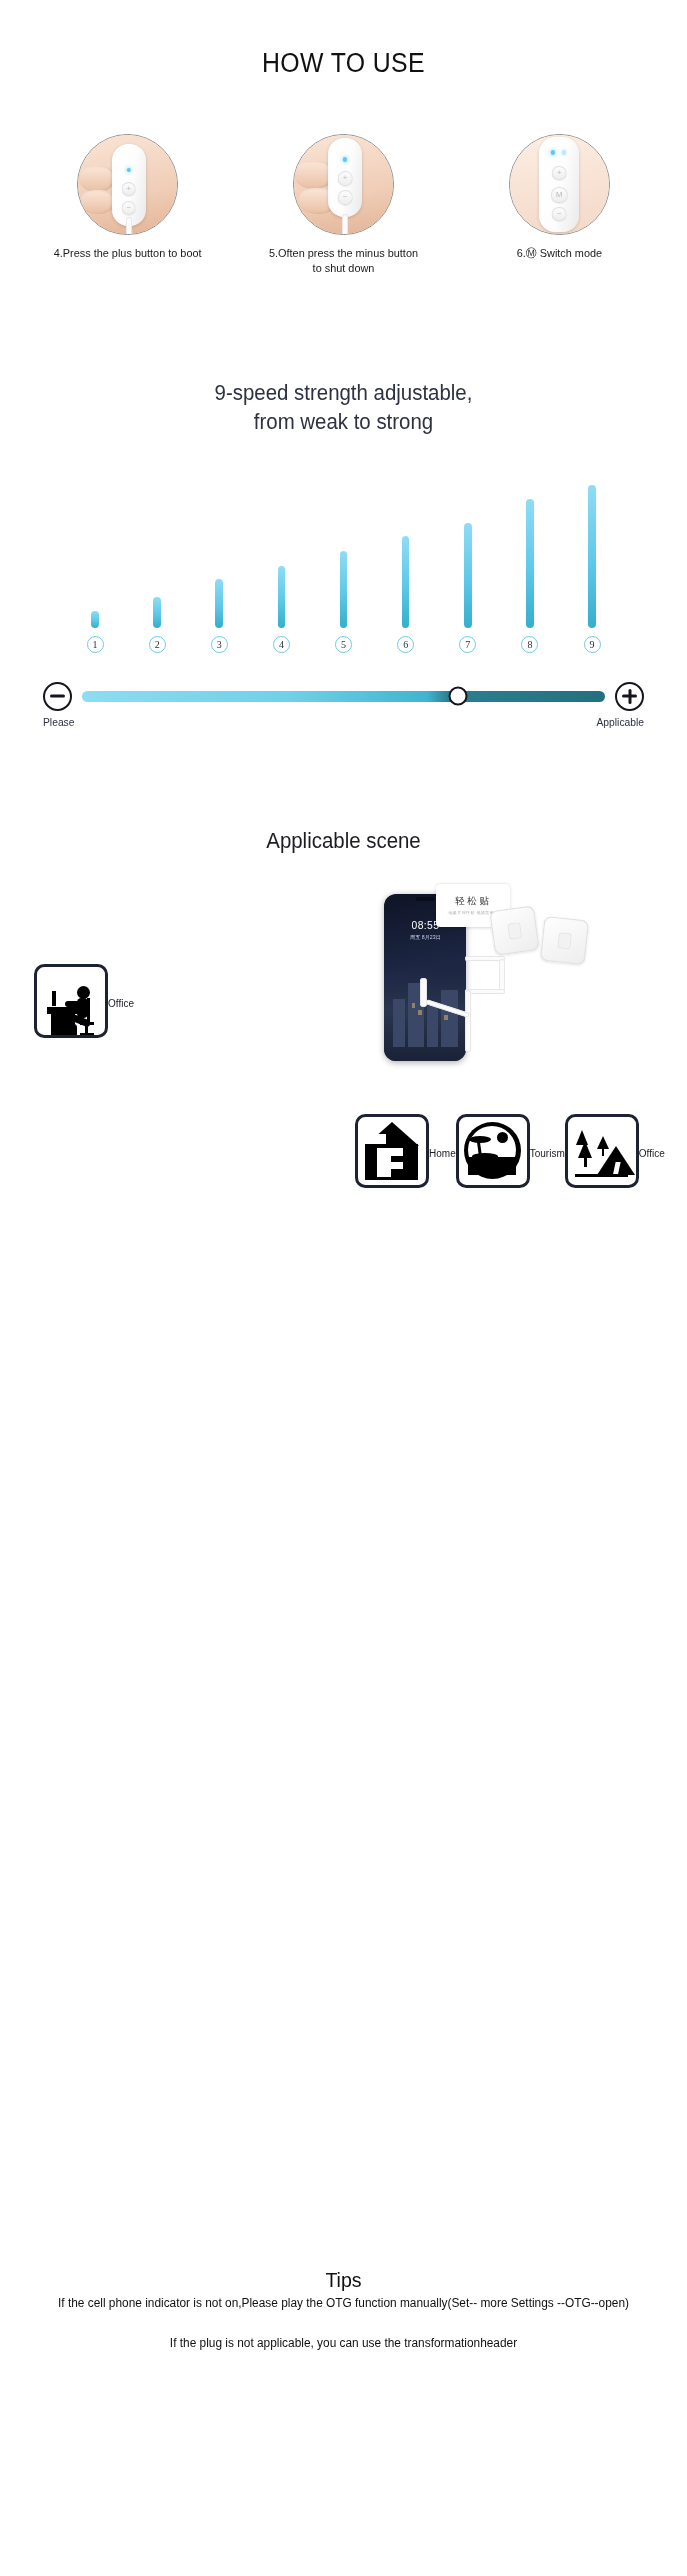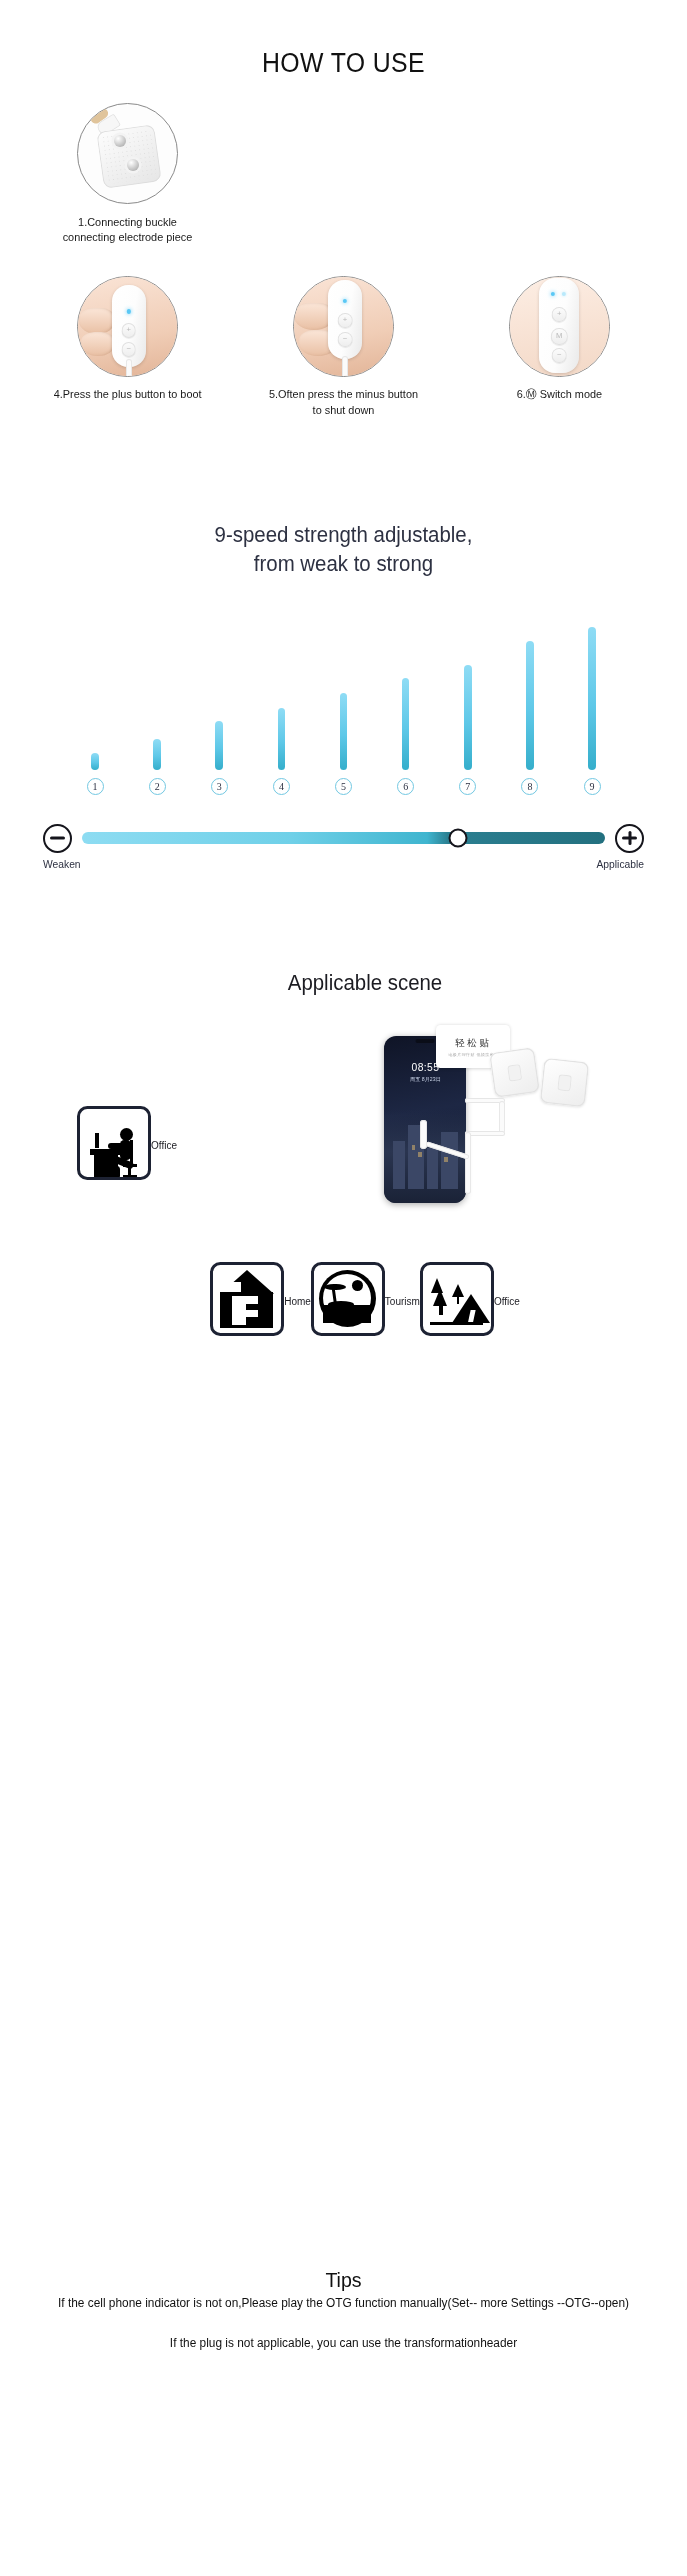--- a/index.html
+++ b/index.html
@@ -191,21 +191,21 @@
     background:#ffffff; border:2.1px solid #15151c;
     transform: translate(-50%,-50%);
   }
   .slider-labels {
     width:601px; margin: 6px auto 0; display:flex; justify-content:space-between;
     font-size:10.3px; color:#2d3142;
     font-family:"Liberation Sans Narrow","Liberation Sans",sans-serif;
   }
 
   
-  .scene-sec { margin-top: 101px; position:relative;margin-left:43px; }
+  .scene-sec { margin-top: 101px; position:relative; }
   .scene-title {
     text-align:center; font-size:21.5px; color:#1c1c22; font-weight:400;
     font-family:"Liberation Sans Narrow","Liberation Sans",sans-serif;
     transform: scaleX(.95);
   }
   .scene-photo {
     position:absolute; right: 20.6px; top: 48px; width: 361px; height: 198px;
   }
   .sp-phone {
     position:absolute; left:79px; top:17px; width:82px; height:167px;
@@ -246,21 +246,21 @@
   .tile {
     width:74px; height:74px; border-radius:10.3px;
     border:3.4px solid #1d2233; background:#fff;
     position:relative; overflow:hidden;
   }
   .tile-label {
     margin-top:6px; font-size:10px; color:#1c1c22;
     font-family:"Liberation Sans Narrow","Liberation Sans",sans-serif;
   }
   .office-tile { position:absolute; left:34px; top:110px; }
-  .row-b { position:absolute; top:266px; left:0; width:100%; display:flex; justify-content:center; padding: 0 22.3px; }
+  .row-b { position:absolute; top:260px; left:0; width:100%; display:flex; justify-content:flex-end; padding: 0 22.3px; }
 
   
   .pg { position:absolute; background:#000; }
   .pg-round { border-radius:50%; }
 
   
   .tips-sec { position:absolute; left:0; right:0; top: 2268px; text-align:center; }
   .tips-title {
     font-size:20.6px; color:#111; font-weight:400;
     font-family:"Liberation Sans Narrow","Liberation Sans",sans-serif;
@@ -274,30 +274,20 @@
   .tips-p.second { margin-top: 22.3px; }
 </style>
 </head>
 <body>
 
 <div>
   <div class="how-title">HOW TO USE</div>
 
   <div class="steps-grid">
 
-    <div class="step">
-      <div class="step-photo">
-        <div class="pad-wire"></div>
-        <div class="pad-tab"></div>
-        <div class="pad-body"></div>
-        <div class="pad-snap s1"></div>
-        <div class="pad-snap s2"></div>
-      </div>
-      <div class="step-cap">1.Connecting buckle connecting electrode piece</div>
-    </div>
 
 
   </div>
 
   <div class="steps-grid row2">
 
     <div class="step">
       <div class="step-photo">
         <div class="hand"></div>
         <div class="finger" style="left:1.7px;top:31px;width:36px;height:26px;"></div>
@@ -415,21 +405,21 @@
     <div class="track">
       <div class="knob" id="knob" style="left: 72%;"></div>
     </div>
     <div class="circ-btn">
       <span class="h"></span>
       <span class="v"></span>
     </div>
   </div>
 
   <div class="slider-labels">
-    <span>Weaken</span>
+    <span>Please</span>
     <span>Applicable</span>
   </div>
 </div>
 
 <div class="scene-sec">
   <div class="scene-title">Applicable scene</div>
 
   <div class="scene-photo">
     <div class="sp-phone">
       <div class="sp-notch"></div>

